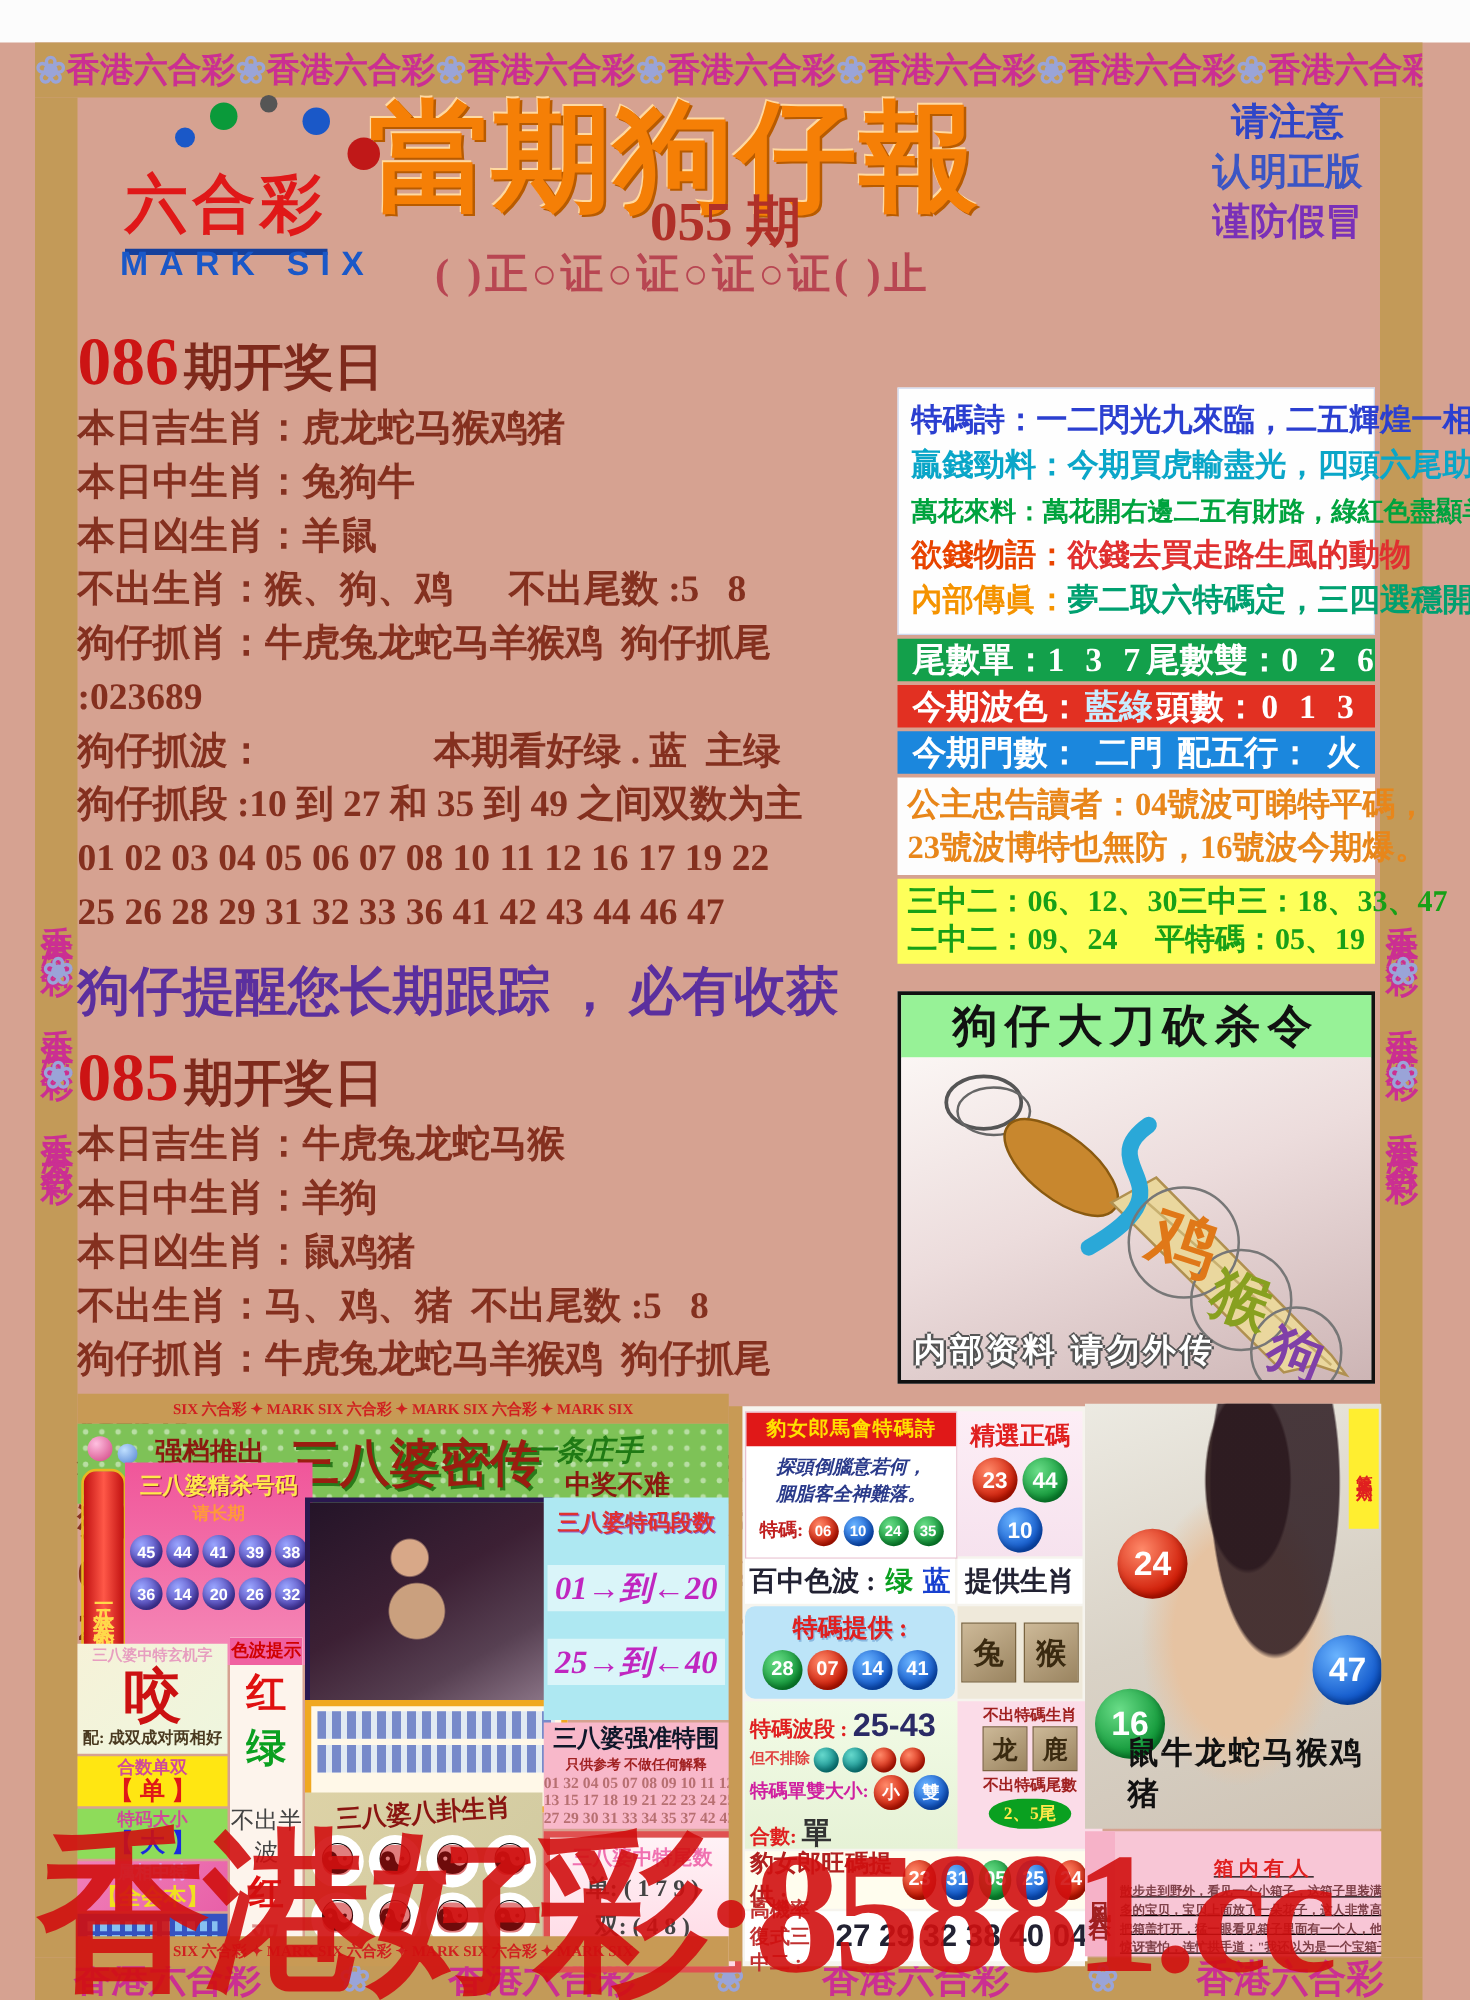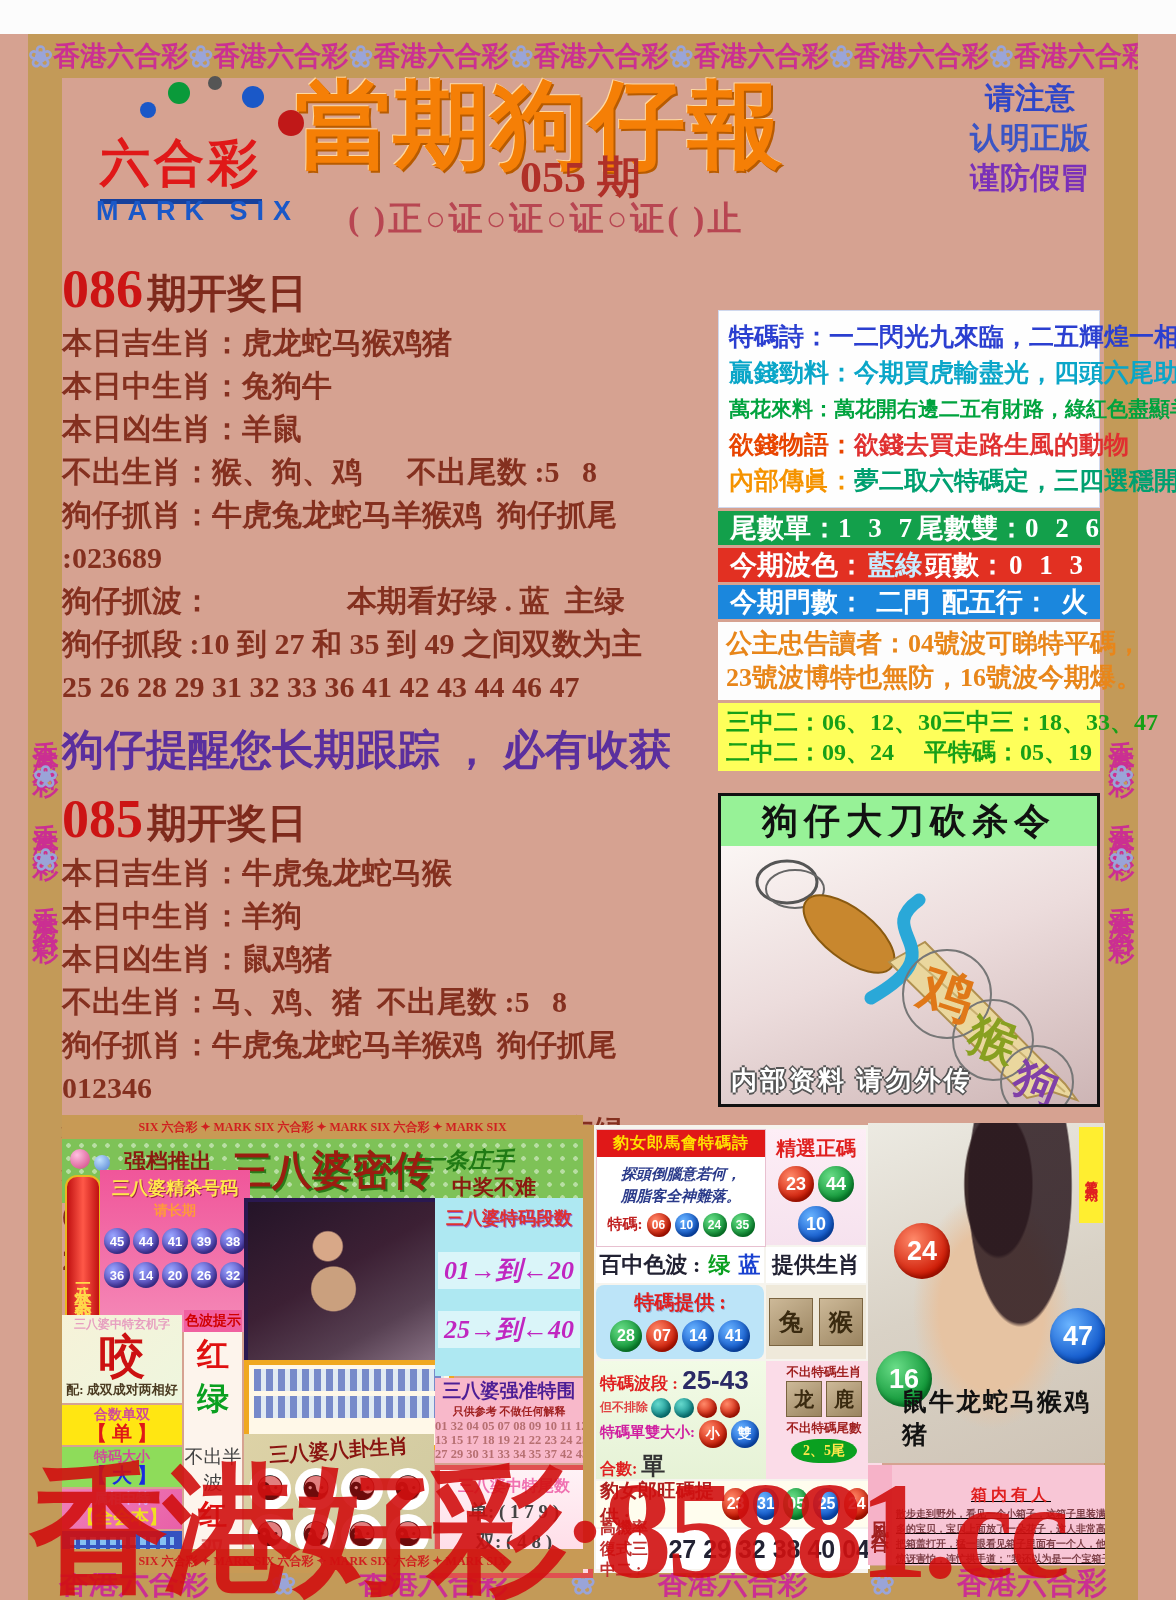--- a/index.html
+++ b/index.html
@@ -97,21 +97,21 @@
   .yframe .row{height:22px;background:#d8e6f6;margin-bottom:5px;background-image:repeating-linear-gradient(90deg,#4a66c0 0 7px,transparent 7px 12px);opacity:.75;}
   .bagua{left:182px;top:319px;width:190px;height:127px;background:linear-gradient(135deg,#ddd2a6,#cfc9a0);text-align:center;overflow:hidden;}
   .bagua-t{font-size:20px;font-weight:bold;color:#8a1410;margin-top:3px;transform:rotate(-4deg);}
   .yyrow{display:flex;justify-content:center;gap:4px;margin-top:4px;}
   .yy{position:relative;width:42px;height:42px;border-radius:50%;background:#fff;display:flex;align-items:center;justify-content:center;font-size:34px;line-height:42px;color:#000;}
   .yy::after{content:"";position:absolute;left:9px;top:8px;width:24px;height:24px;border-radius:40%;background:rgba(200,20,20,.55);}
   .duan{left:373px;top:83px;width:148px;height:178px;background:#aee8f2;text-align:center;overflow:hidden;}
   .duan-t{font-size:18px;font-weight:bold;color:#e03030;text-shadow:1px 1px 0 #8a6ad0;margin-top:8px;}
   .duan-v{font-size:26px;font-weight:bold;color:#c026c0;margin-top:22px;background:rgba(255,255,255,.55);display:inline-block;padding:1px 6px;font-style:italic;}
   .teqiang{left:373px;top:263px;width:148px;height:85px;background:#f8b8ca;text-align:center;overflow:hidden;}
-  .tq-t{font-size:19px;font-weight:bold;color:#4c1d95;}
+  .tq-t{font-size:19px;font-weight:bold;color:#0f172a;}
   .tq-s{font-size:11px;font-weight:bold;color:#a02020;}
   .tq-n{font-size:12.5px;font-weight:bold;color:#b06868;line-height:14px;opacity:.9;white-space:nowrap;}
   .weishu{left:373px;top:350px;width:148px;height:103px;border:5px solid #e05050;background:linear-gradient(180deg,#fff2f6,#ffd8e4);text-align:center;overflow:hidden;}
   .ws-t{font-size:16px;font-weight:bold;color:#f070b0;margin-top:6px;}
   .ws-v{font-size:19px;font-weight:bold;color:#444;line-height:30px;}
   .tanstrip{left:521px;top:10px;width:11px;height:444px;background:#c89a55;}
   .midpanel{left:532px;top:10px;width:274px;height:448px;background:#f6f4ee;}
   .poem{left:2px;top:4px;width:168px;height:116px;background:#fff;border:1px solid #e8c0d0;text-align:center;overflow:hidden;}
   .poem-h{background:#e01818;color:#ffe000;font-size:16px;font-weight:bold;padding:3px 0;letter-spacing:1px;}
   .poem-l{font-size:15px;font-weight:bold;color:#2a3a8a;font-style:italic;line-height:22px;}
@@ -229,20 +229,21 @@
       <span class="num">086</span>
       <span class="rest">期开奖日</span>
     </div>
     <div class="mline">本日吉生肖：虎龙蛇马猴鸡猪</div>
     <div class="mline">本日中生肖：兔狗牛</div>
     <div class="mline">本日凶生肖：羊鼠</div>
     <div class="mline">不出生肖：猴、狗、鸡      不出尾数 :5   8</div>
     <div class="mline">狗仔抓肖：牛虎兔龙蛇马羊猴鸡  狗仔抓尾 :023689</div>
     <div class="mline">狗仔抓波：                  本期看好绿 . 蓝  主绿</div>
     <div class="mline">狗仔抓段 :10 到 27 和 35 到 49 之间双数为主</div>
+    <div class="mline">01 02 03 04 05 06 07 08 10 11 12 16 17 19 22</div>
     <div class="mline">25 26 28 29 31 32 33 36 41 42 43 44 46 47</div>
     <div class="reminder">狗仔提醒您长期跟踪 ，  必有收获</div>
     <div class="ph">
       <span class="num">085</span>
       <span class="rest">期开奖日</span>
     </div>
     <div class="mline">本日吉生肖：牛虎兔龙蛇马猴</div>
     <div class="mline">本日中生肖：羊狗</div>
     <div class="mline">本日凶生肖：鼠鸡猪</div>
     <div class="mline">不出生肖：马、鸡、猪  不出尾数 :5   8</div>

